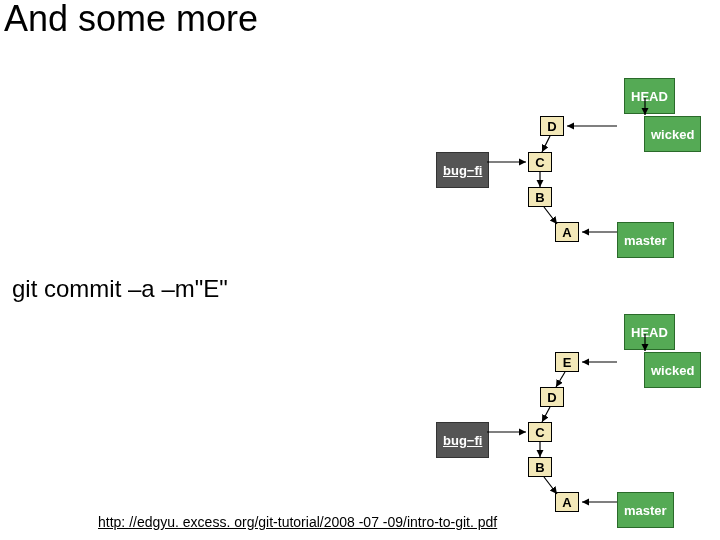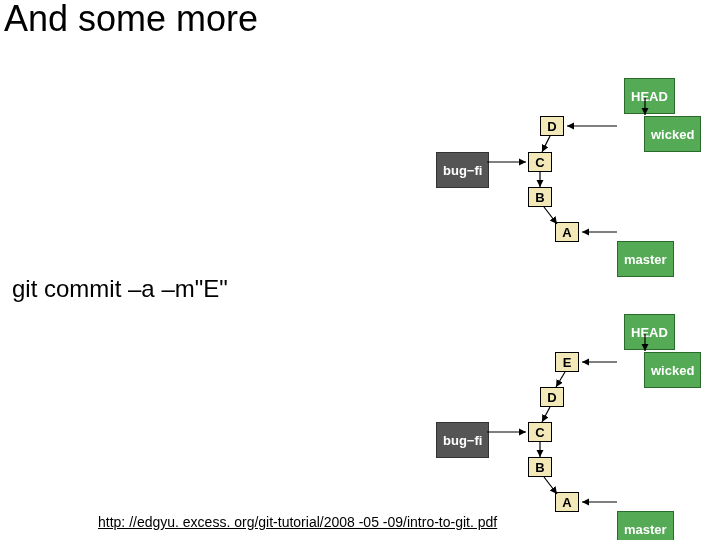--- a/index.html
+++ b/index.html
@@ -52,22 +52,22 @@
     width: 24px;
     height: 20px;
   }
   .branch-node {
     color: #ffffff;
     height: 36px;
     padding: 16px 6px;
   }
   .head-node   { background: #55aa55; border: 1px solid #2a6a2a; }
   .wicked-node { background: #55aa55; border: 1px solid #2a6a2a; margin-left: 27px; }
-  .master-node { background: #55aa55; border: 1px solid #2a6a2a; margin-top: 19px; }
-  .bugfi-node  { background: #555555; border: 1px solid #333333; }
+  .master-node { background: #55aa55; border: 1px solid #2a6a2a; }
+  .bugfi-node  { background: #555555; border: 1px solid #333333; text-decoration: underline; }
   .diagram svg {
     position: absolute;
     left: 0;
     top: 0;
     pointer-events: none;
   }
 </style>
 </head>
 <body>
 
@@ -141,13 +141,13 @@
     <line x1="645" y1="334" x2="645" y2="351" stroke="#000" stroke-width="1.2" marker-end="url(#ah2)"></line>
 
     <line x1="617" y1="362" x2="582" y2="362" stroke="#000" stroke-width="1.2" marker-end="url(#ah2)"></line>
 
     <line x1="617" y1="502" x2="582" y2="502" stroke="#000" stroke-width="1.2" marker-end="url(#ah2)"></line>
 
     <line x1="487" y1="432" x2="526" y2="432" stroke="#000" stroke-width="1.2" marker-end="url(#ah2)"></line>
   </svg>
 </div>
 
-<a class="footer-link">http: //edgyu. excess. org/git-tutorial/2008 -05 -09/intro-to-git. pdf</a>
+<a class="footer-link">http: //edgyu. excess. org/git-tutorial/2008 -07 -09/intro-to-git. pdf</a>
 
 </body></html>

